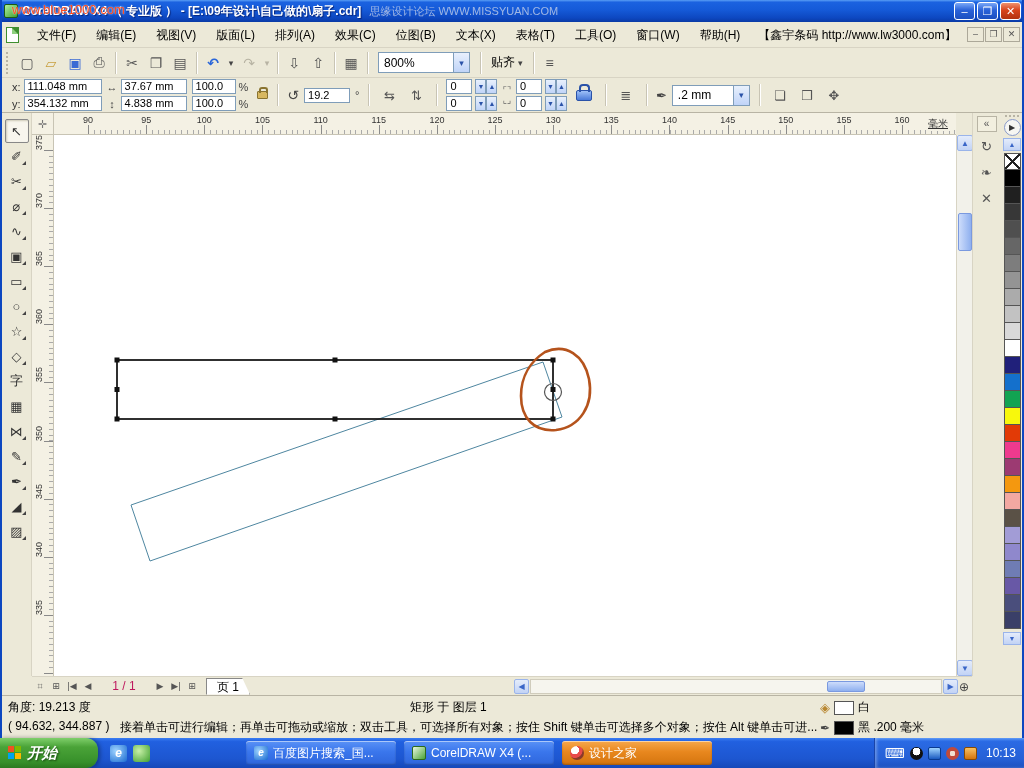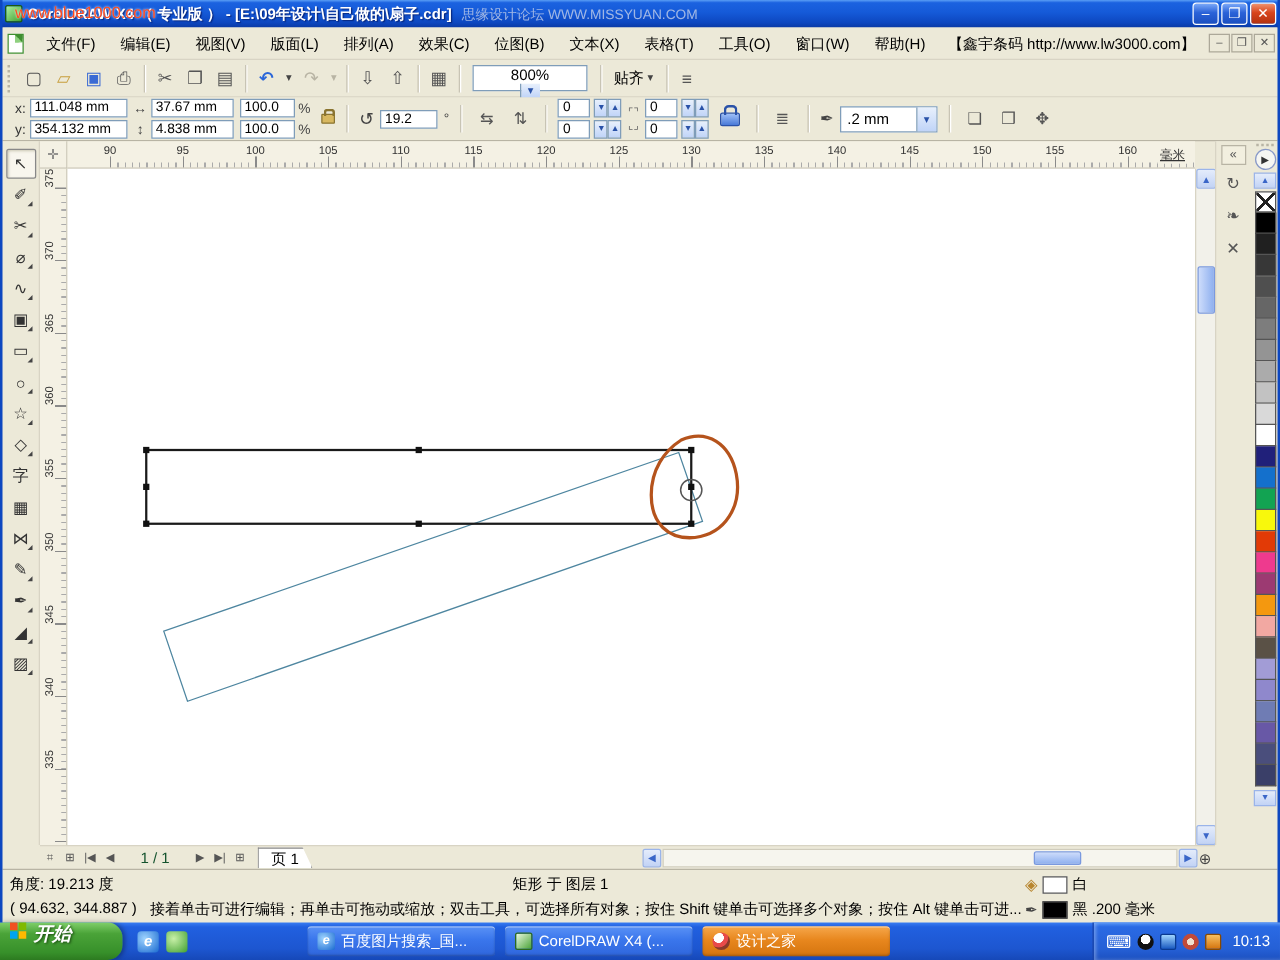--- a/index.html
+++ b/index.html
@@ -30,21 +30,21 @@
 
   
   .toolbar { position:absolute; left:2px; top:48px; width:1020px; height:30px; background:#ece9d8; display:flex; align-items:center; border-bottom:1px solid #d8d4c4; }
   .grip { width:5px; height:22px; margin:0 4px; border-left:2px dotted #b8b4a4; }
   .tbtn { width:24px; height:24px; display:flex; align-items:center; justify-content:center; font-size:14px; color:#5a5käa; color:#555; border:1px solid transparent; border-radius:2px; }
   .tbtn.disabled { color:#b8b4a4; }
   .tsep { width:1px; height:22px; background:#c8c4b4; margin:0 4px; box-shadow:1px 0 0 #fff; }
   .combo { height:21px; background:#fff; border:1px solid #7f9db9; display:flex; align-items:center; }
   .combo .val { padding:0 5px; flex:1; font-size:12px; }
   .combo .drop { width:16px; height:100%; background:linear-gradient(180deg,#e8f0fc,#c0d4f8); border-left:1px solid #7f9db9; color:#2a52a8; font-size:9px; display:flex; align-items:center; justify-content:center; }
-  .zoom-combo { width:92px; margin:0 6px;flex-direction:column; }
+  .zoom-combo { width:92px; margin:0 6px; }
   .snap { display:flex; align-items:center; gap:3px; padding:0 6px; }
   .caret { font-size:9px; color:#444; }
 
   
   .propbar { position:absolute; left:2px; top:78px; width:1020px; height:35px; background:#ece9d8; display:flex; align-items:center; gap:5px; padding-left:10px; border-bottom:1px solid #b8b4a4; font-size:11px; }
   .pcluster { display:grid; grid-template-columns:auto auto; gap:2px 3px; align-items:center; }
   .pfield { background:#fff; border:1px solid #7f9db9; height:15px; line-height:13px; padding:0 3px; font-size:11px; }
   .w78{width:78px;} .w66{width:66px;} .w44{width:44px;} .w46{width:46px;} .w26{width:26px;}
   .plabel { color:#333; }
   .picon { color:#444; font-size:11px; text-align:center; }
@@ -97,21 +97,21 @@
   .pal-arrow { width:18px; height:13px; margin:0 auto 2px auto; background:linear-gradient(180deg,#e4ecfb,#c2d3f5); border:1px solid #9ab4ea; color:#3a66c8; font-size:7px; line-height:11px; text-align:center; }
   .swatch { width:17px; height:17px; margin:0 auto; border:1px solid #555; border-top:none; }
   .swatch.first { border-top:1px solid #555; }
   .swatch.none { background:
       linear-gradient(45deg,transparent 45%,#222 45% 55%,transparent 55%),
       linear-gradient(-45deg,transparent 45%,#222 45% 55%,transparent 55%),#fff; }
 
   
   .pagenav { position:absolute; left:32px; top:676px; width:940px; height:19px; background:#ece9d8; display:flex; align-items:center; font-size:11px; border-top:1px solid #d8d4c4; }
   .nv { width:16px; height:16px; display:flex; align-items:center; justify-content:center; color:#555; font-size:9px; }
-  .pagecount { width:56px; text-align:center; font-size:12px; color:#14532d; }
+  .pagecount { width:56px; text-align:center; font-size:12px; color:#be185d; }
   .pagetab { height:17px; padding:0 10px; margin-left:6px; background:#fff; border:1px solid #888; border-bottom:none; clip-path:polygon(0 0,calc(100% - 8px) 0,100% 100%,0 100%); line-height:16px; font-size:12px; }
   .htrack { position:absolute; left:498px; width:412px; height:15px; top:2px; background:#f6f5ee; border:1px solid #d0ccbc; }
   .hthumb { position:absolute; left:296px; top:1px; width:38px; height:11px; background:linear-gradient(180deg,#cddcfb,#8fb0ef); border:1px solid #7a99df; border-radius:2px; }
   .hbtn { position:absolute; top:2px; width:15px; height:15px; background:linear-gradient(180deg,#e4ecfb,#c2d3f5); border:1px solid #9ab4ea; border-radius:2px; color:#3a66c8; font-size:8px; text-align:center; line-height:13px; }
   .zoomfly { position:absolute; right:0; top:2px; width:16px; height:16px; color:#444; font-size:12px; text-align:center; line-height:16px; }
 
   
   .statusbar { position:absolute; left:2px; top:695px; width:1020px; height:43px; background:#ece9d8; border-top:1px solid #b8b4a4; font-size:12px; color:#000; }
   .srow1 { position:absolute; top:3px; left:0; width:100%; height:18px; }
   .srow2 { position:absolute; top:23px; left:0; width:100%; height:18px; }
@@ -119,21 +119,21 @@
   .objinfo { position:absolute; left:408px; }
   .coords { position:absolute; left:6px; }
   .hint { position:absolute; left:118px; width:700px; white-space:nowrap; overflow:hidden; }
   .ind { position:absolute; left:818px; display:flex; align-items:center; gap:4px; }
   .ind .chip { width:20px; height:14px; border:1px solid #555; }
   .bucket-g { color:#b8862f; font-size:13px; }
   .pen-g { color:#444; font-size:12px; }
 
   
   .taskbar { position:absolute; left:0; top:738px; width:1024px; height:30px; background:linear-gradient(180deg,#3a7df2 0%,#2160e0 12%,#1d56d0 70%,#1648b8 100%); display:flex; align-items:center; }
-  .startbtn { width:98px; height:30px; border-radius:0 12px 12px 0; background:linear-gradient(180deg,#7fcf6a 0%,#4aa338 30%,#37902a 80%,#2c7a20 100%); display:flex; gap:5px; padding-left:8px; color:#fff; font-weight:bold; font-style:italic; font-size:15px; text-shadow:1px 1px 2px #1a4a10; box-shadow:2px 0 4px rgba(0,0,0,.35); }
+  .startbtn { width:98px; height:30px; border-radius:0 12px 12px 0; background:linear-gradient(180deg,#7fcf6a 0%,#4aa338 30%,#37902a 80%,#2c7a20 100%); display:flex; align-items:center; gap:5px; padding-left:8px; color:#fff; font-weight:bold; font-style:italic; font-size:15px; text-shadow:1px 1px 2px #1a4a10; box-shadow:2px 0 4px rgba(0,0,0,.35); }
   .flag { width:14px; height:14px; display:grid; grid-template-columns:6px 6px; grid-template-rows:6px 6px; gap:1px; }
   .flag span:nth-child(1){background:#f25022;} .flag span:nth-child(2){background:#7fba00;}
   .flag span:nth-child(3){background:#00a4ef;} .flag span:nth-child(4){background:#ffb900;}
   .wm-nipic { position:absolute; left:6px; top:742px; font-size:17px; font-weight:bold; color:#fff; text-shadow:1px 1px 0 #123a9a,-1px -1px 0 #123a9a; z-index:60; pointer-events:none; white-space:nowrap;margin-top:39px; }
   .qlaunch { display:flex; gap:6px; margin-left:12px; }
   .ql { width:17px; height:17px; border-radius:3px; }
   .ql.ie { background:radial-gradient(circle at 35% 35%,#9fd4ff,#1a6ad0); color:#fff; font-weight:bold; font-style:italic; font-size:12px; text-align:center; line-height:16px; }
   .ql.msn { background:radial-gradient(circle at 35% 35%,#c8f0a8,#3f9f2f); }
   .taskbtn { height:24px; margin-left:8px; padding:0 8px; min-width:150px; display:flex; align-items:center; gap:5px; color:#fff; font-size:12px; border-radius:3px; background:linear-gradient(180deg,#5a92f6,#3a76ec 45%,#2f66dc); box-shadow:inset 0 1px 0 rgba(255,255,255,.5),inset 0 -1px 2px rgba(0,0,0,.25); white-space:nowrap; }
   .taskbtn.active { background:linear-gradient(180deg,#f6a84c,#e8871e 45%,#d4740e); }

